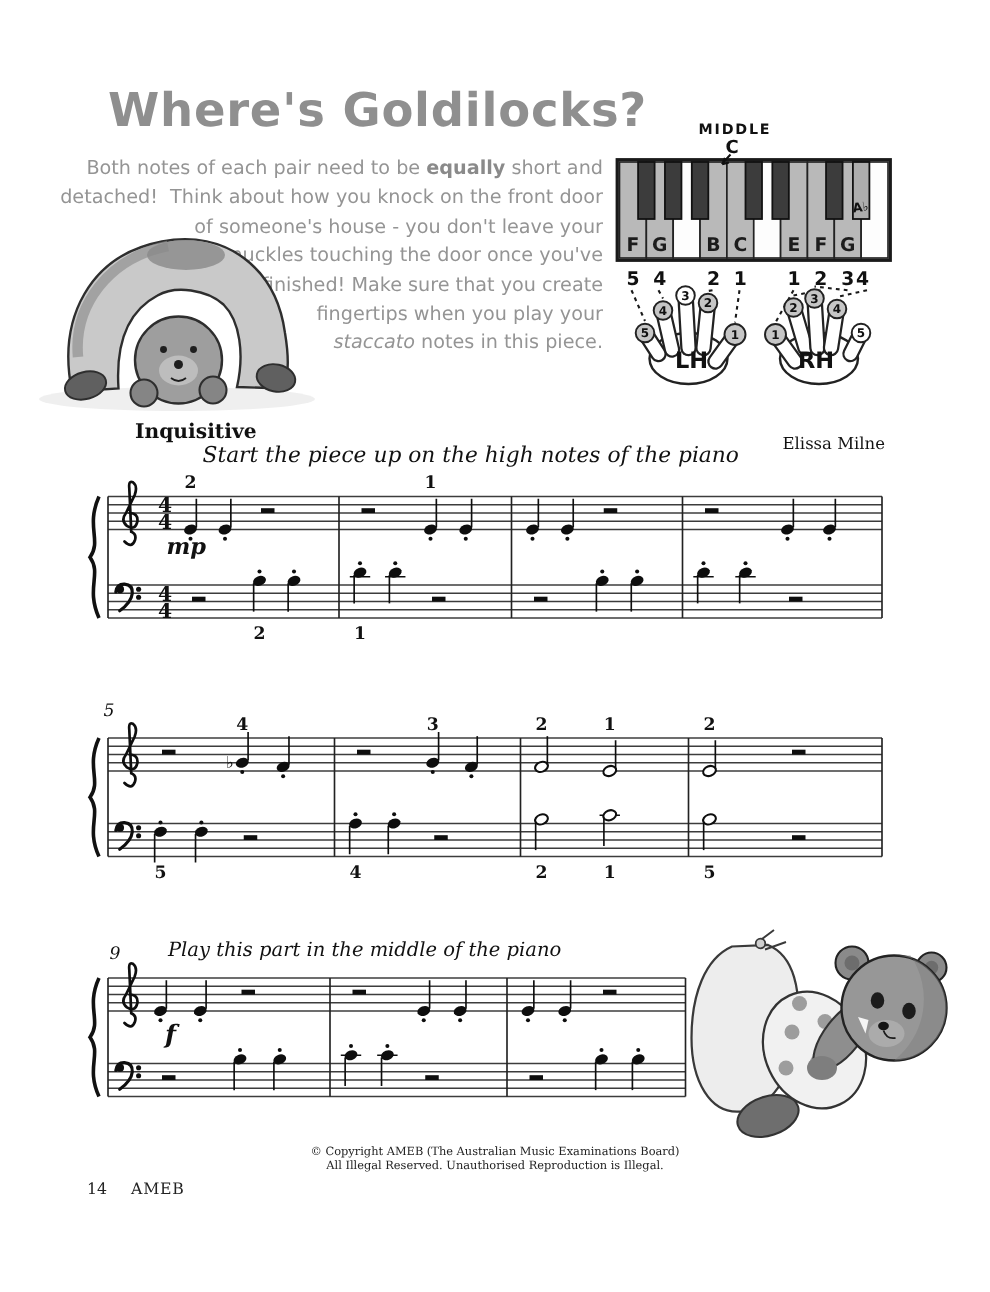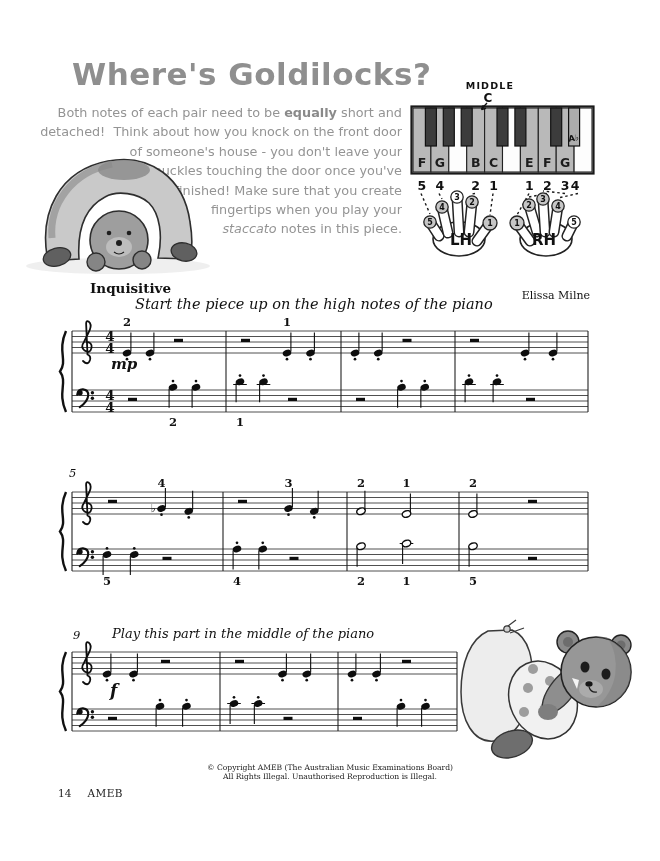--- a/index.html
+++ b/index.html
@@ -448,20 +448,20 @@
     <ellipse cx="606" cy="674" rx="4.5" ry="5.5" fill="#1c1c1c"></ellipse>
     <ellipse cx="591" cy="689" rx="12" ry="9" fill="#ababab"></ellipse>
     <ellipse cx="589" cy="684" rx="3.6" ry="2.8" fill="#161616"></ellipse>
     <path d="M589,687 Q591,693 597,692" stroke="#1c1c1c" stroke-width="1.2" fill="none"></path>
     <path d="M572,678 l7,2 -2,9 z" fill="#ffffff" opacity="0.9"></path>
     <ellipse cx="512" cy="744" rx="21" ry="13" fill="#6e6e6e" stroke="#333" stroke-width="1.4" transform="rotate(-18 512 744)"></ellipse>
   </svg>
 
   <div class="abs serif" id="copyright">
     <div>© Copyright AMEB (The Australian Music Examinations Board)</div>
-    <div>All Rights Illegal. Unauthorised Reproduction is Illegal.</div>
+    <div>All Illegal Reserved. Unauthorised Reproduction is Illegal.</div>
   </div>
 
   <div class="abs serif" id="footer">
     <span>14</span><span class="brand">AMEB</span>
   </div>
 
 </div>
 
 </body></html>

